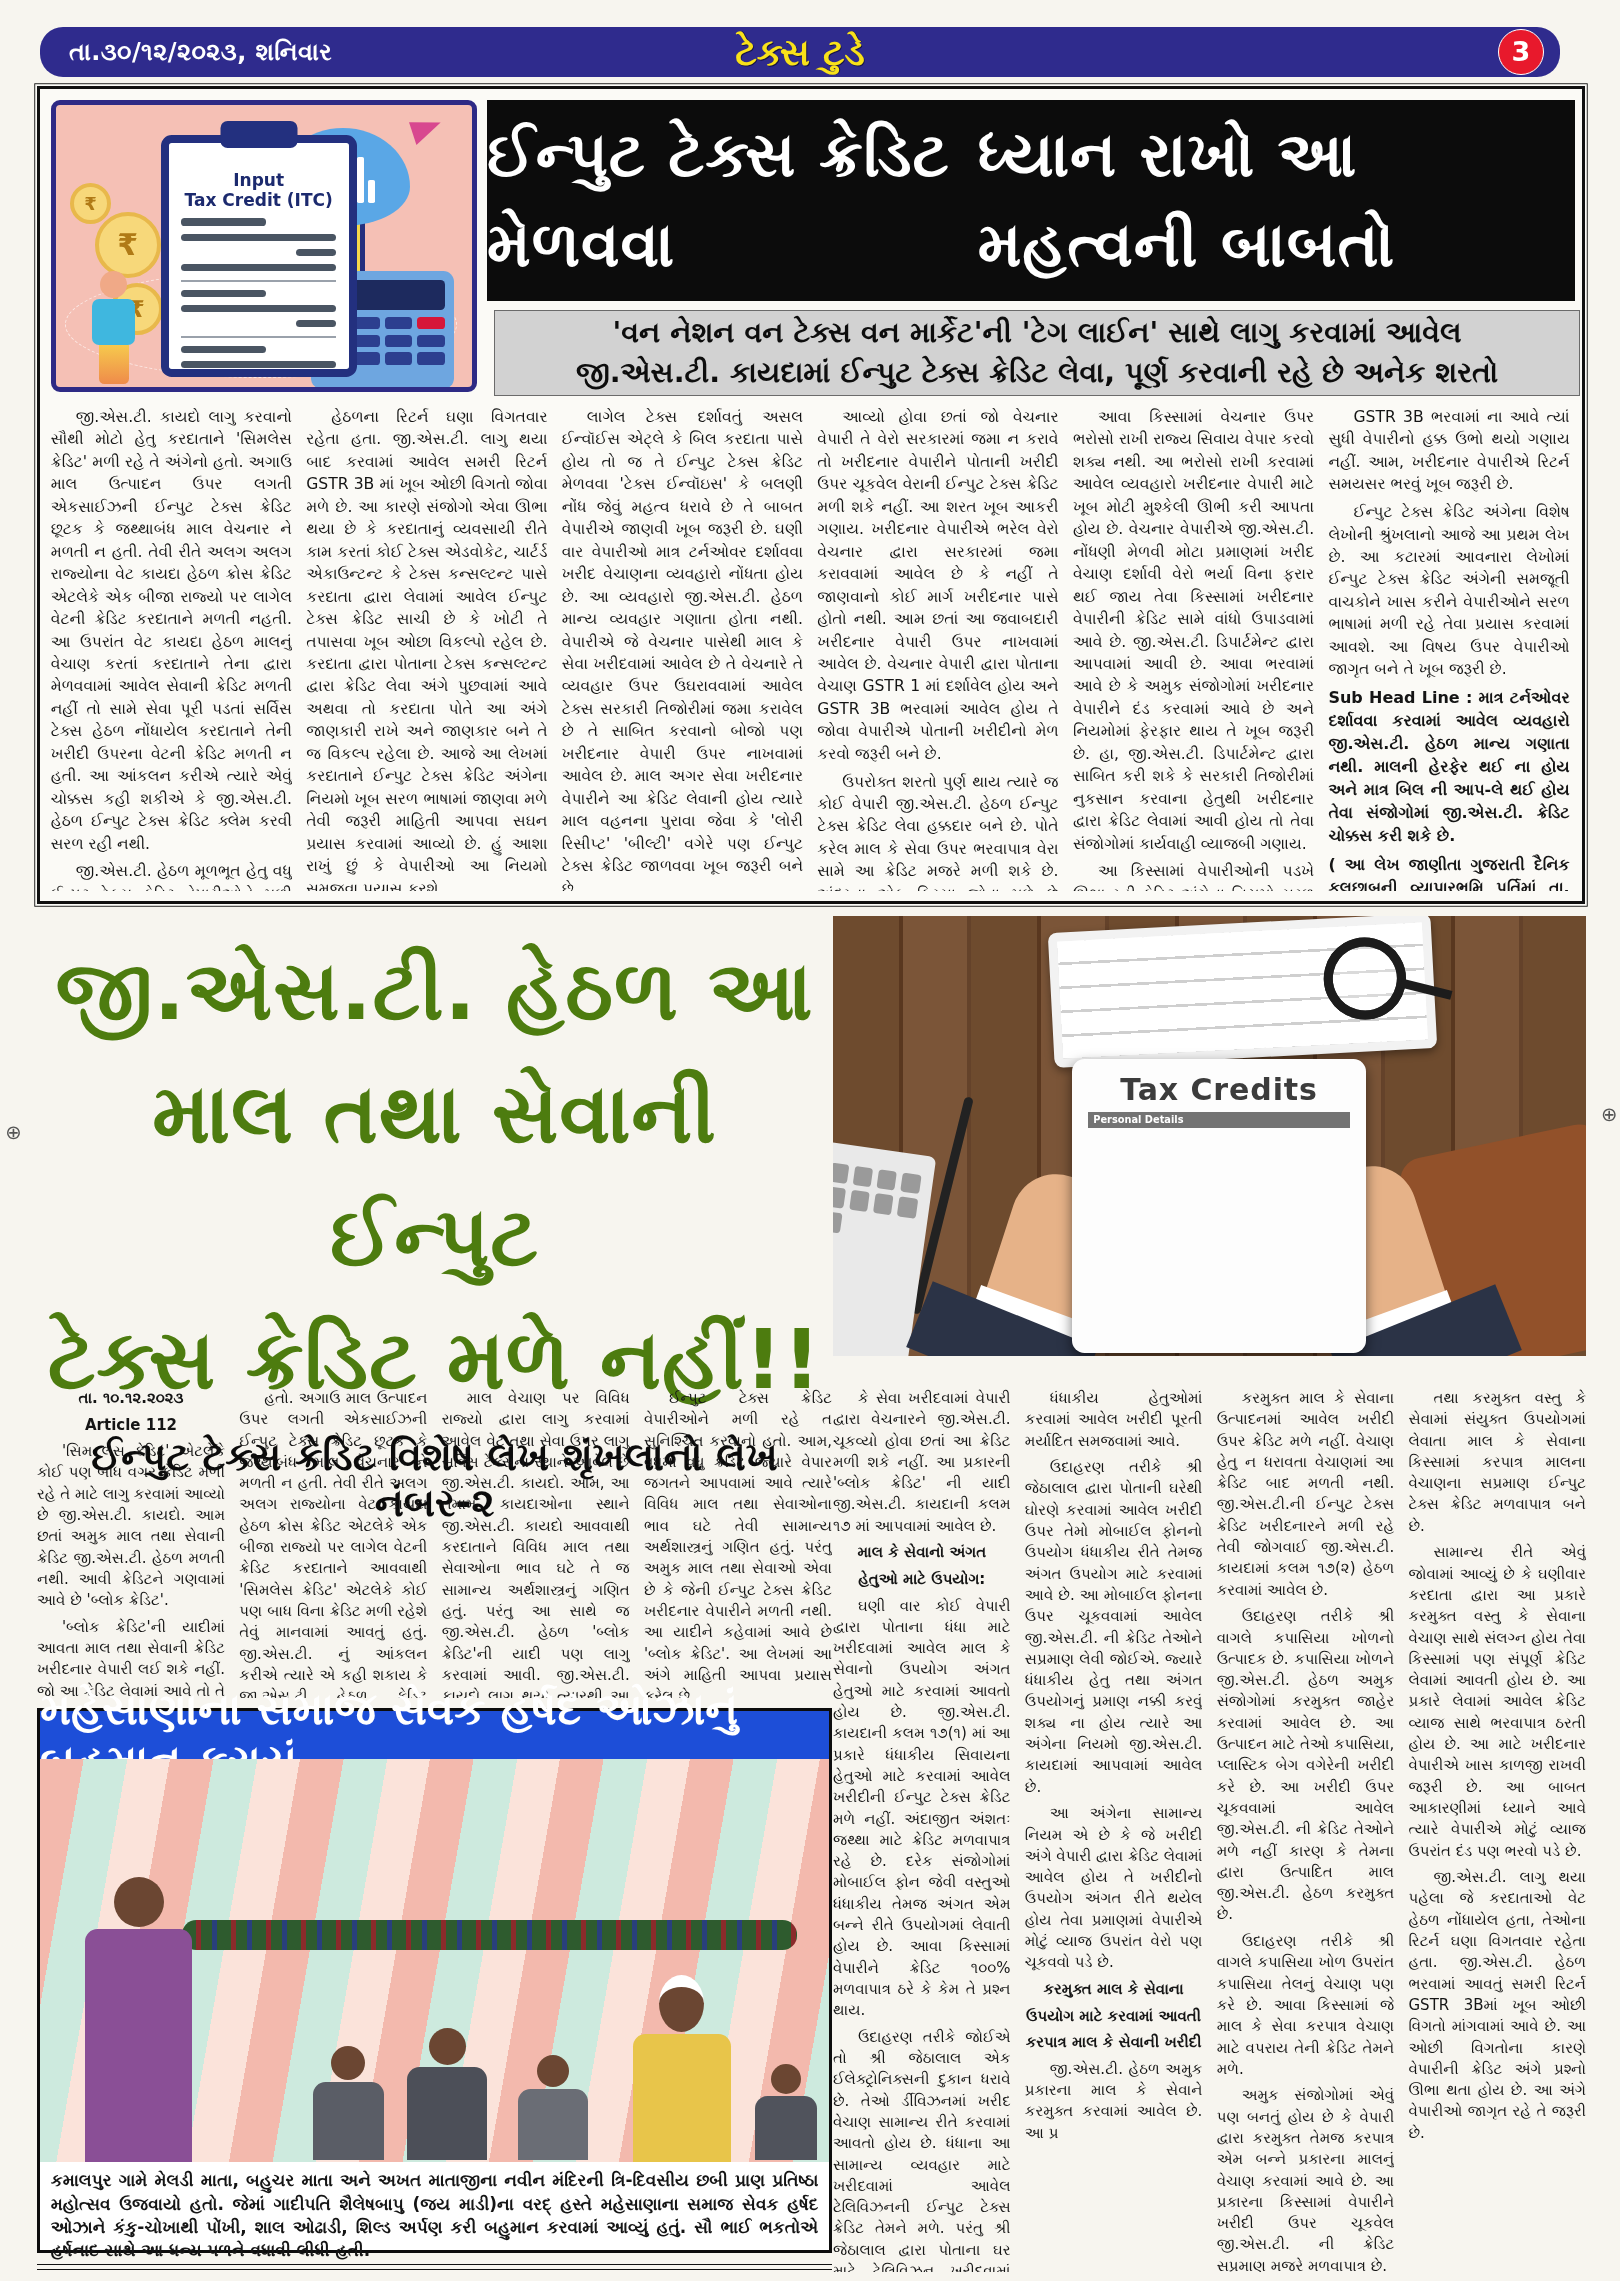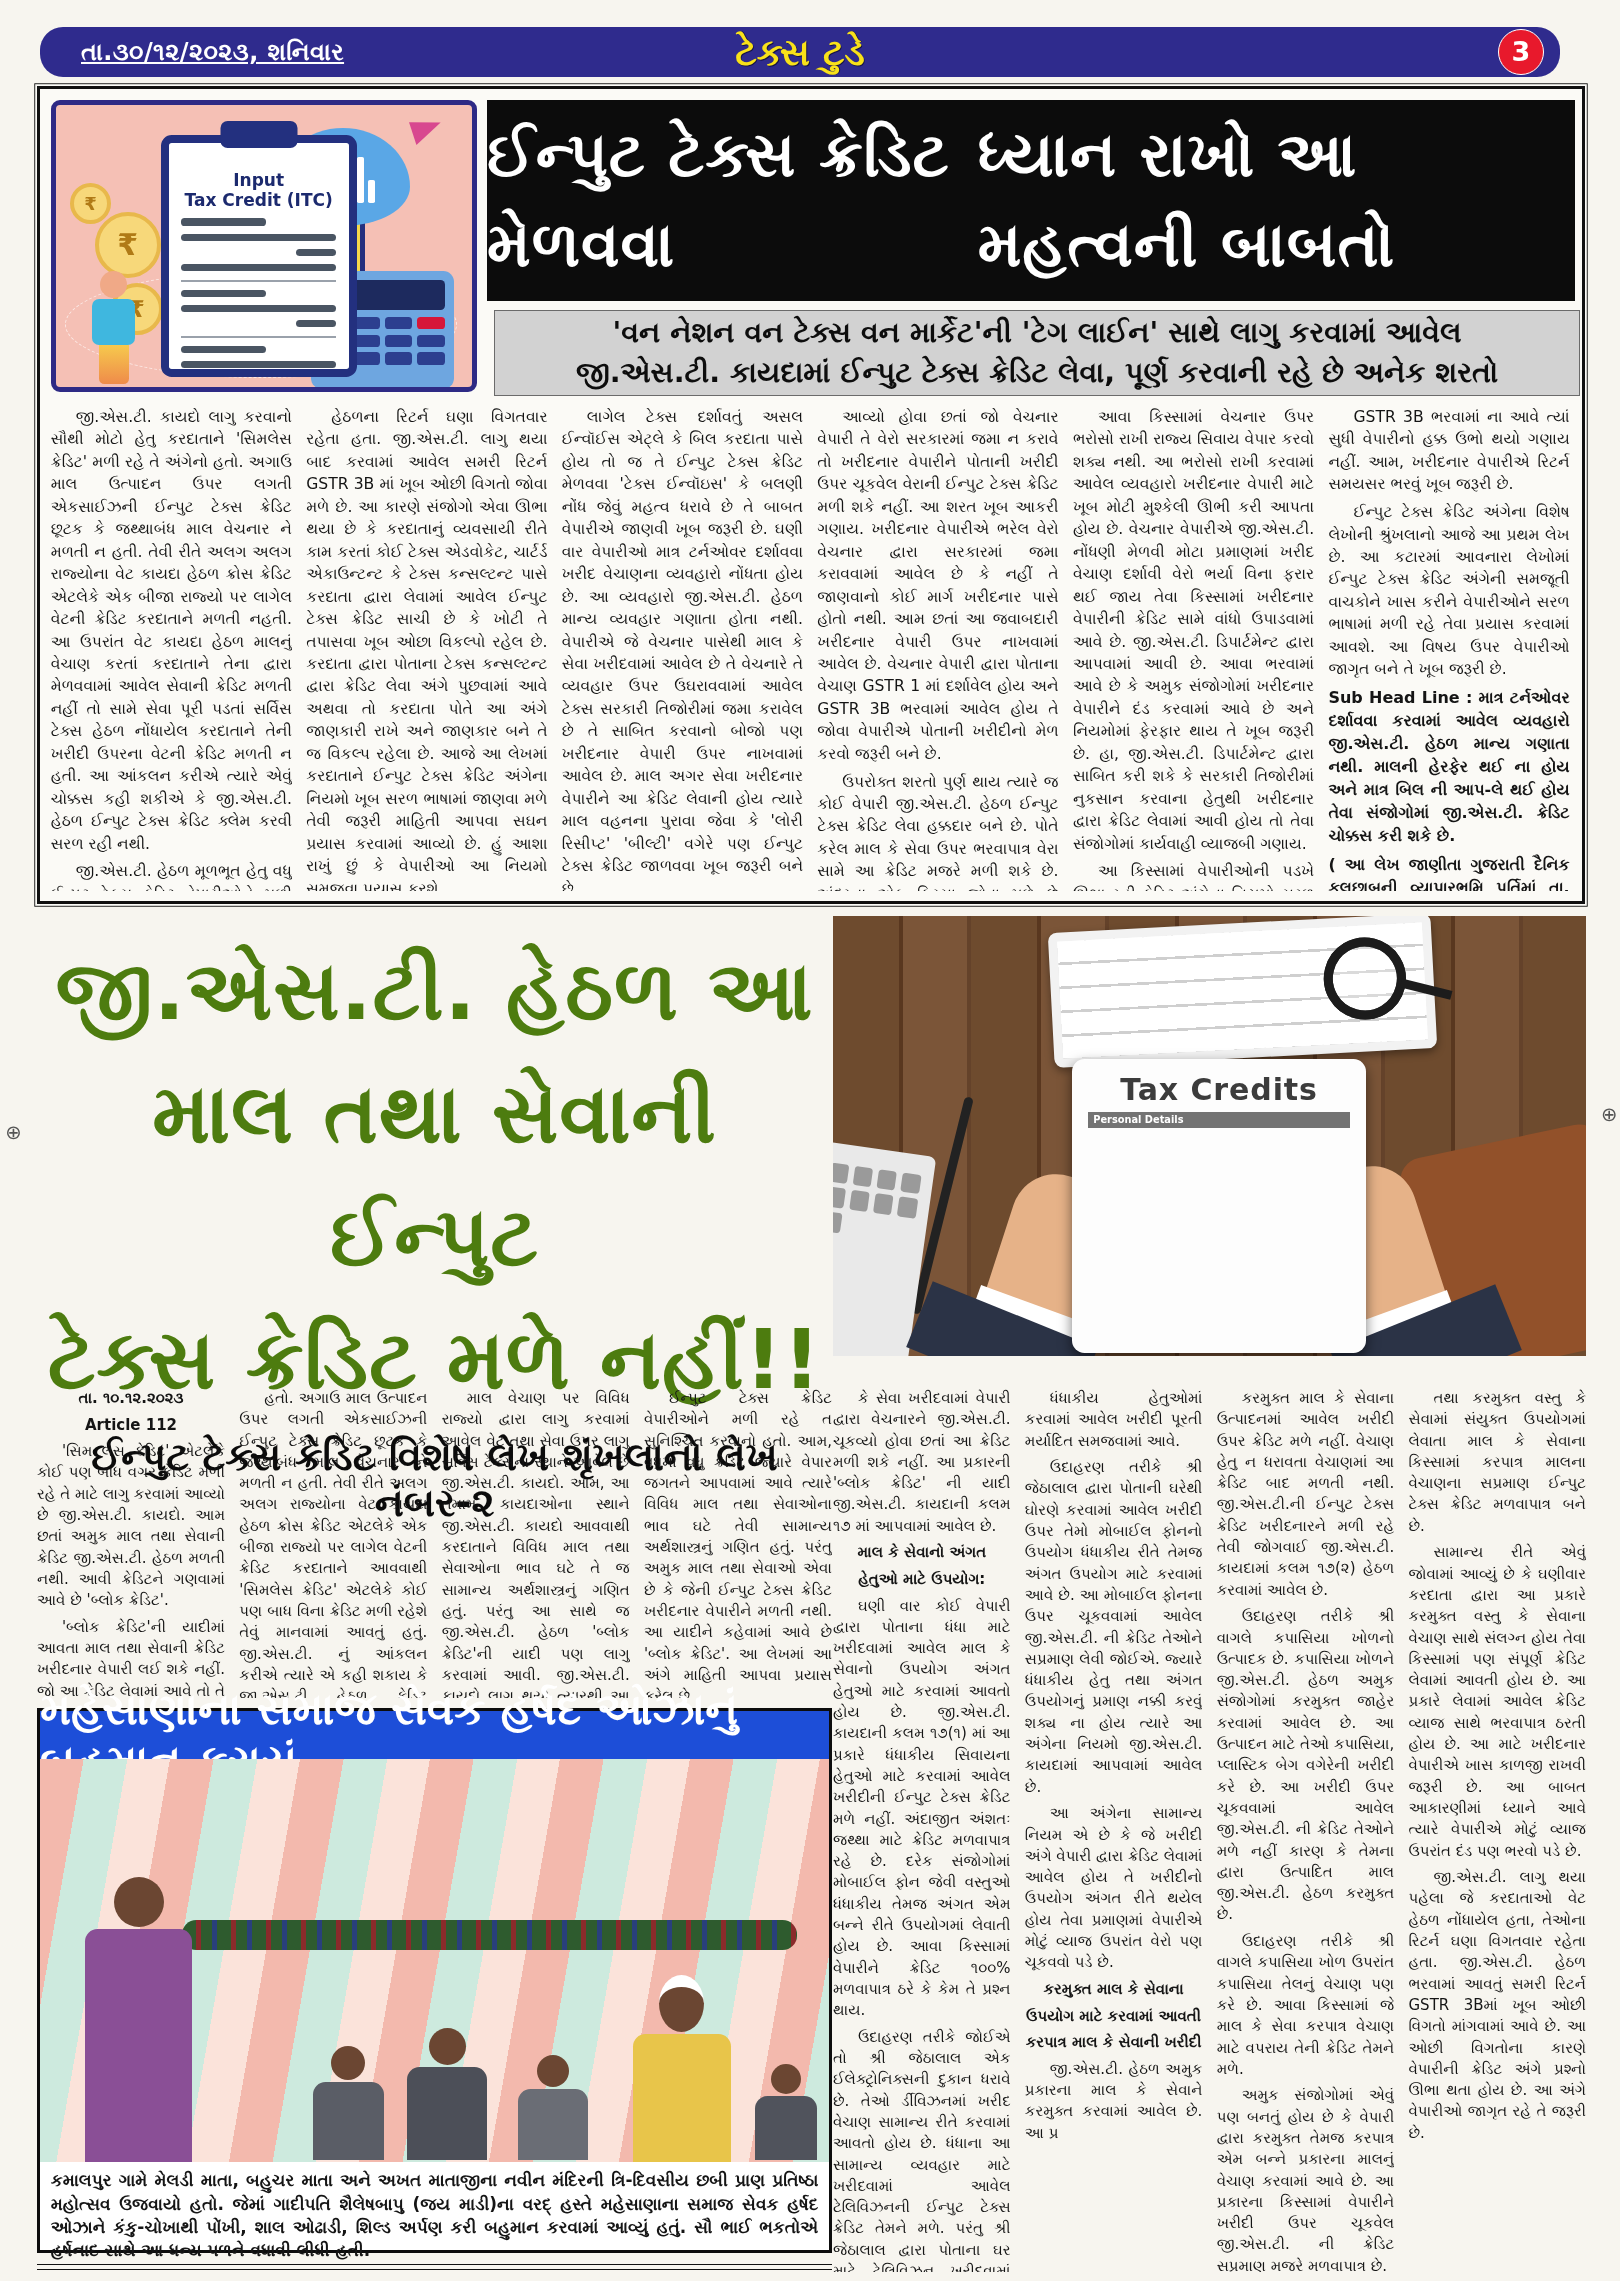--- a/index.html
+++ b/index.html
@@ -2,21 +2,21 @@
 <html lang="gu" style="font-size:14.3px"><head>
 <meta charset="utf-8">
 <style>
   * { margin:0; padding:0; box-sizing:border-box; }
   html,body { width:1621px; height:2281px; }
   body { font-family:"DejaVu Sans", sans-serif; background:#f7f5ef; color:#151515; position:relative; overflow:hidden; }
 
   
   .masthead { position:absolute; left:40px; top:27px; width:1520px; height:50px;
     background:#2f2b8d; border-radius:23px; display:flex; align-items:center; }
-  .mast-date { color:#fff; font-weight:bold; font-size:24px; padding-left:41px; letter-spacing:0.4px;text-decoration:underline; }
+  .mast-date { color:#fff; font-weight:bold; font-size:24px; padding-left:29px; letter-spacing:0.4px; }
   .mast-title { position:absolute; left:0; right:0; text-align:center; color:#f8e11a;
     font-size:37px; font-weight:800; text-shadow:0.9px 0.9px 0 #141245; }
   .page-badge { position:absolute; right:16px; top:1.8px; width:46px; height:46px; border-radius:50%;
     background:#e8192c; color:#fff; font-size:27px; font-weight:800;
     display:flex; align-items:center; justify-content:center; border:1.8px solid #fff; }
 
   
   .top-article { position:absolute; left:37px; top:86px; width:1548px; height:818px;
     border:3.6px solid #101010; background:#fbfaf6; box-shadow:0 0 0 1.8px #fbfaf6, 0 0 0 2.7px #101010; }
 

